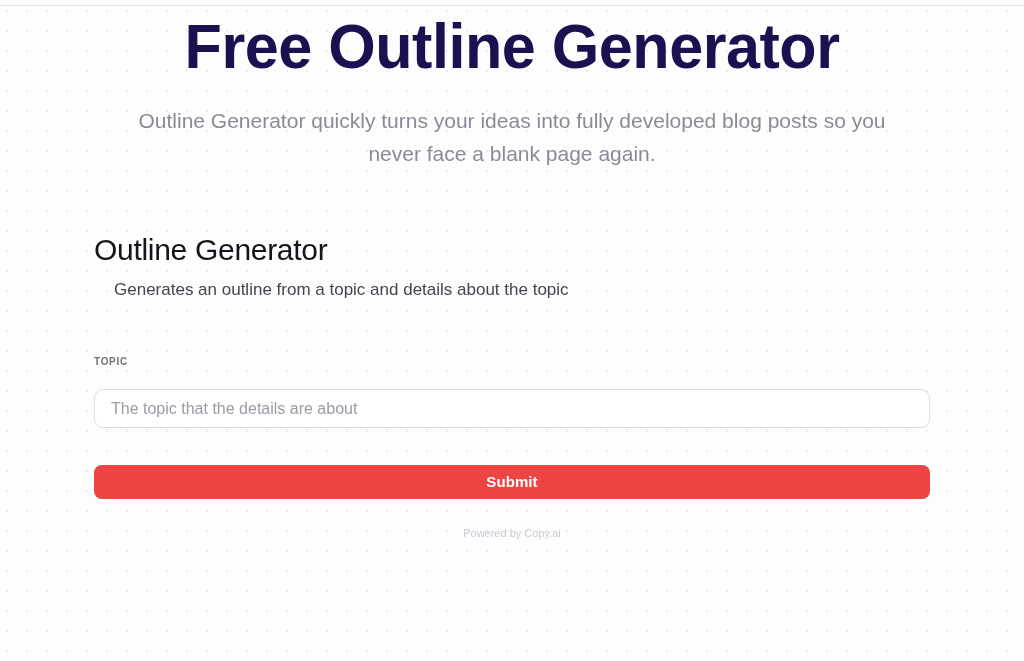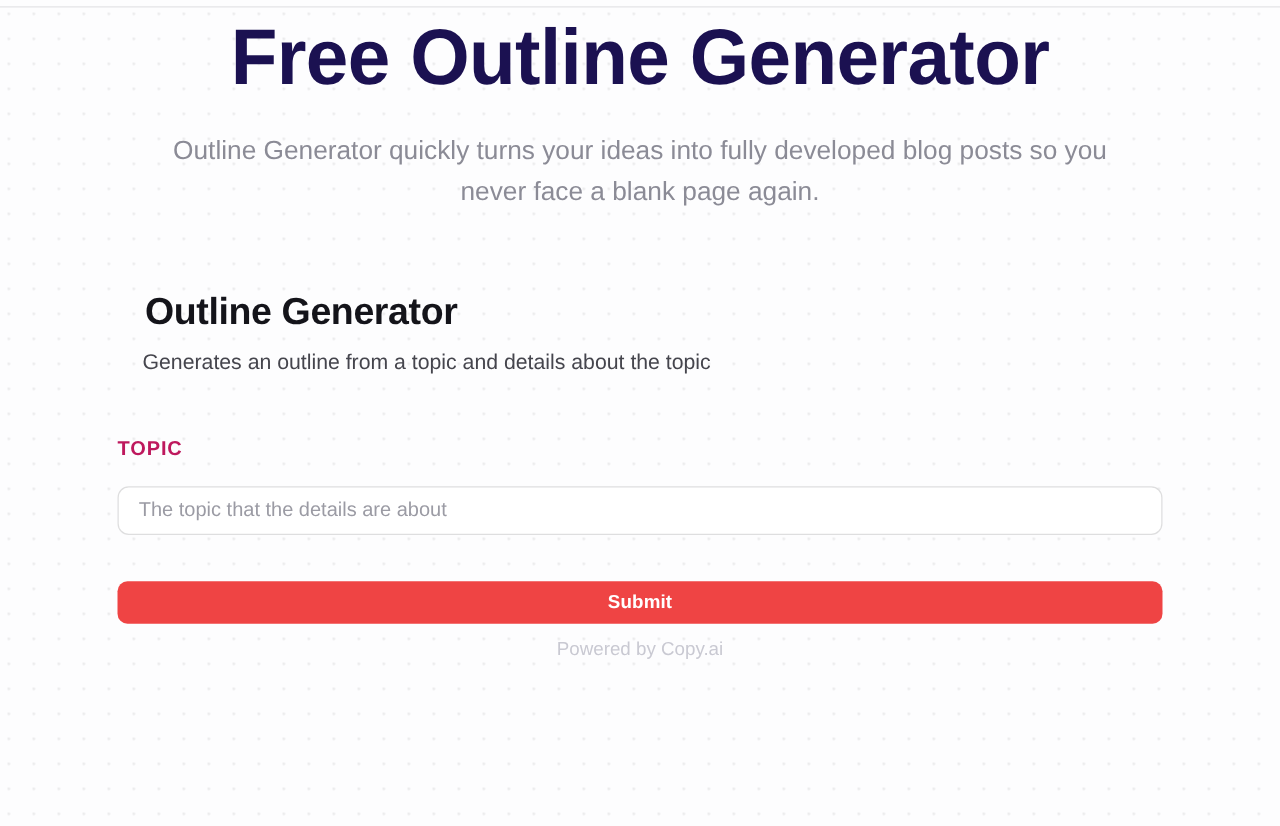--- a/index.html
+++ b/index.html
@@ -62,48 +62,47 @@
 
   .form-wrap {
     width: 836px;
     margin: 0 auto;
     padding-top: 62px;
   }
 
   .form-title {
     font-size: 30px;
     line-height: 36px;
-    font-weight: 700;
+    font-weight: 400;
     color: #14141a;
     letter-spacing: -0.3px;
-    margin-left: 22px;
   }
 
   .form-desc {
     margin-top: 10px;
     font-size: 17px;
     line-height: 24px;
     color: #45454d;
     font-weight: 400;
     margin-left: 20px;
   }
 
   .field {
     margin-top: 0;
   }
 
   .field-topic { margin-top: 49px; }
   .field-details { margin-top: 20px; }
 
   .field-label {
-    font-size: 16px;
+    font-size: 10px;
     line-height: 14px;
     font-weight: 700;
     letter-spacing: 0.7px;
-    color: #be185d;
+    color: #737373;
     text-transform: uppercase;
   }
 
   .field-input {
     display: block;
     width: 836px;
     height: 39px;
     margin-top: 20px;
     padding: 0 16px;
     border: 1px solid #dededf;
@@ -132,23 +131,23 @@
     font-family: "Liberation Sans", sans-serif;
     font-size: 15px;
     font-weight: 700;
     letter-spacing: 0.1px;
     cursor: pointer;
     line-height: 34px;
     padding: 0;
   }
 
   .powered-by {
-    margin-top: 11px;
+    margin-top: 24px;
     text-align: center;
-    font-size: 15px;
+    font-size: 11px;
     line-height: 20px;
     color: #c9c9d2;
     font-weight: 400;
   }
 </style>
 </head>
 <body>
 
 <div class="top-rule"></div>
 

